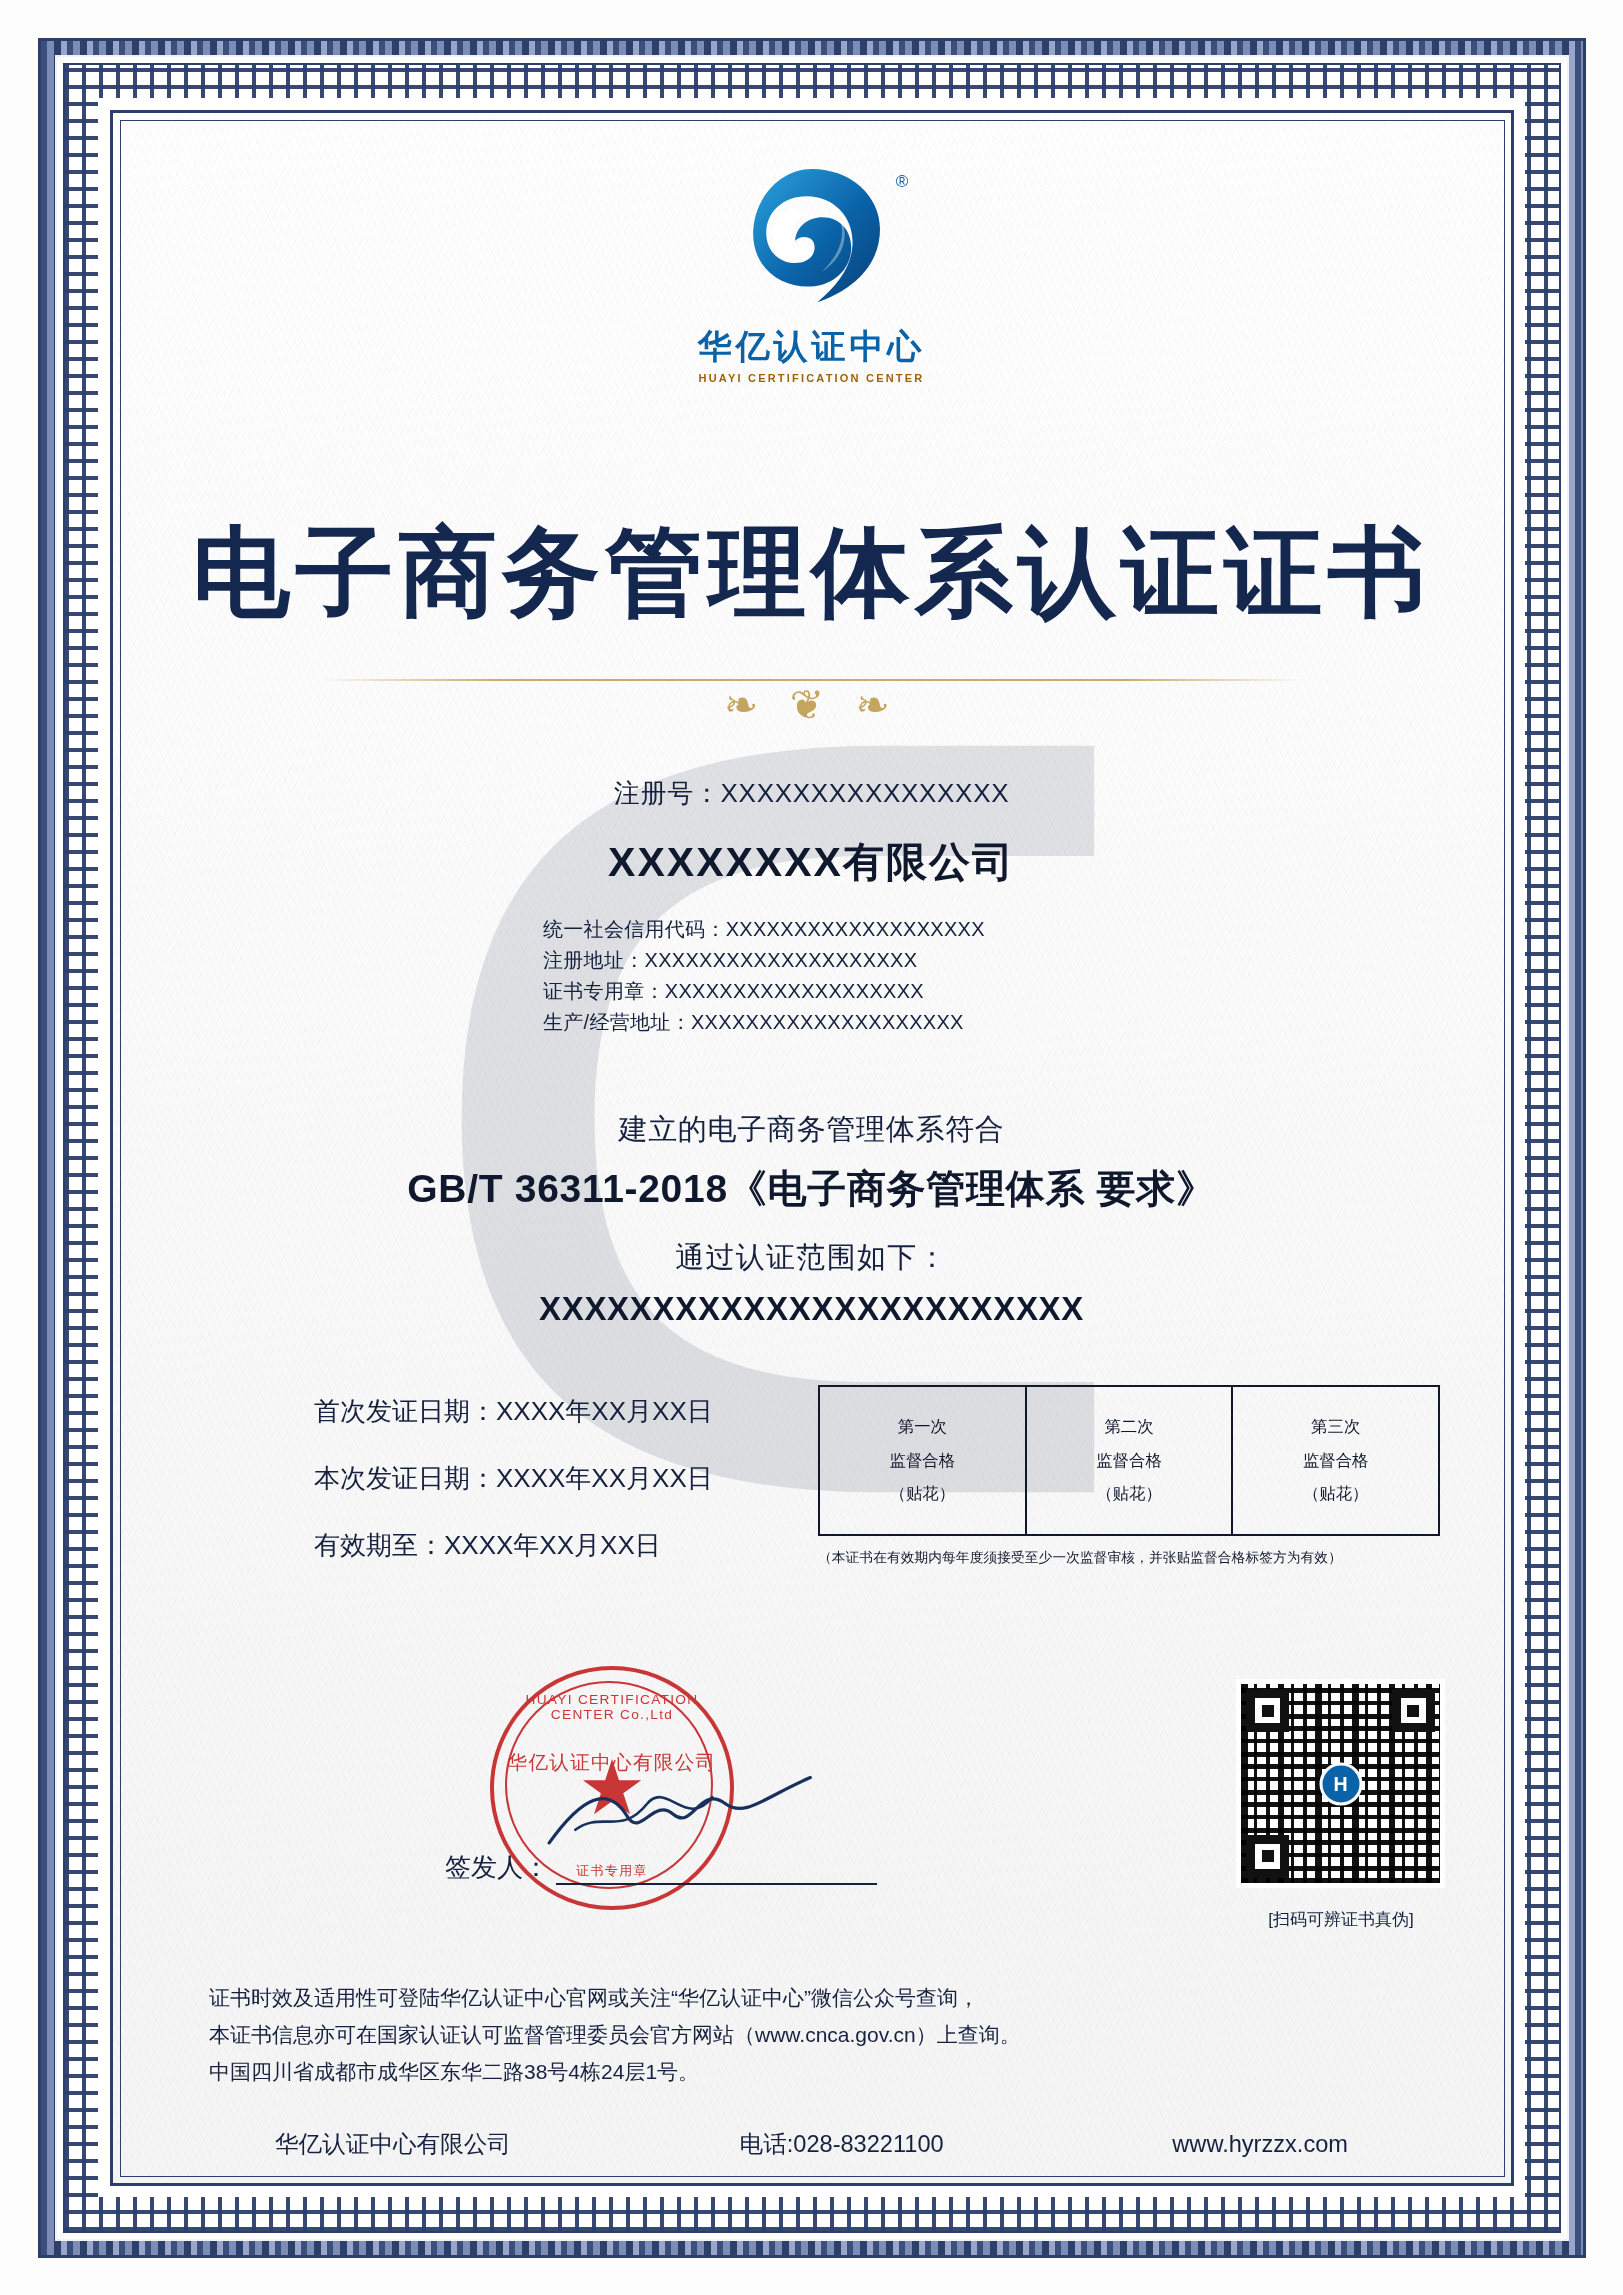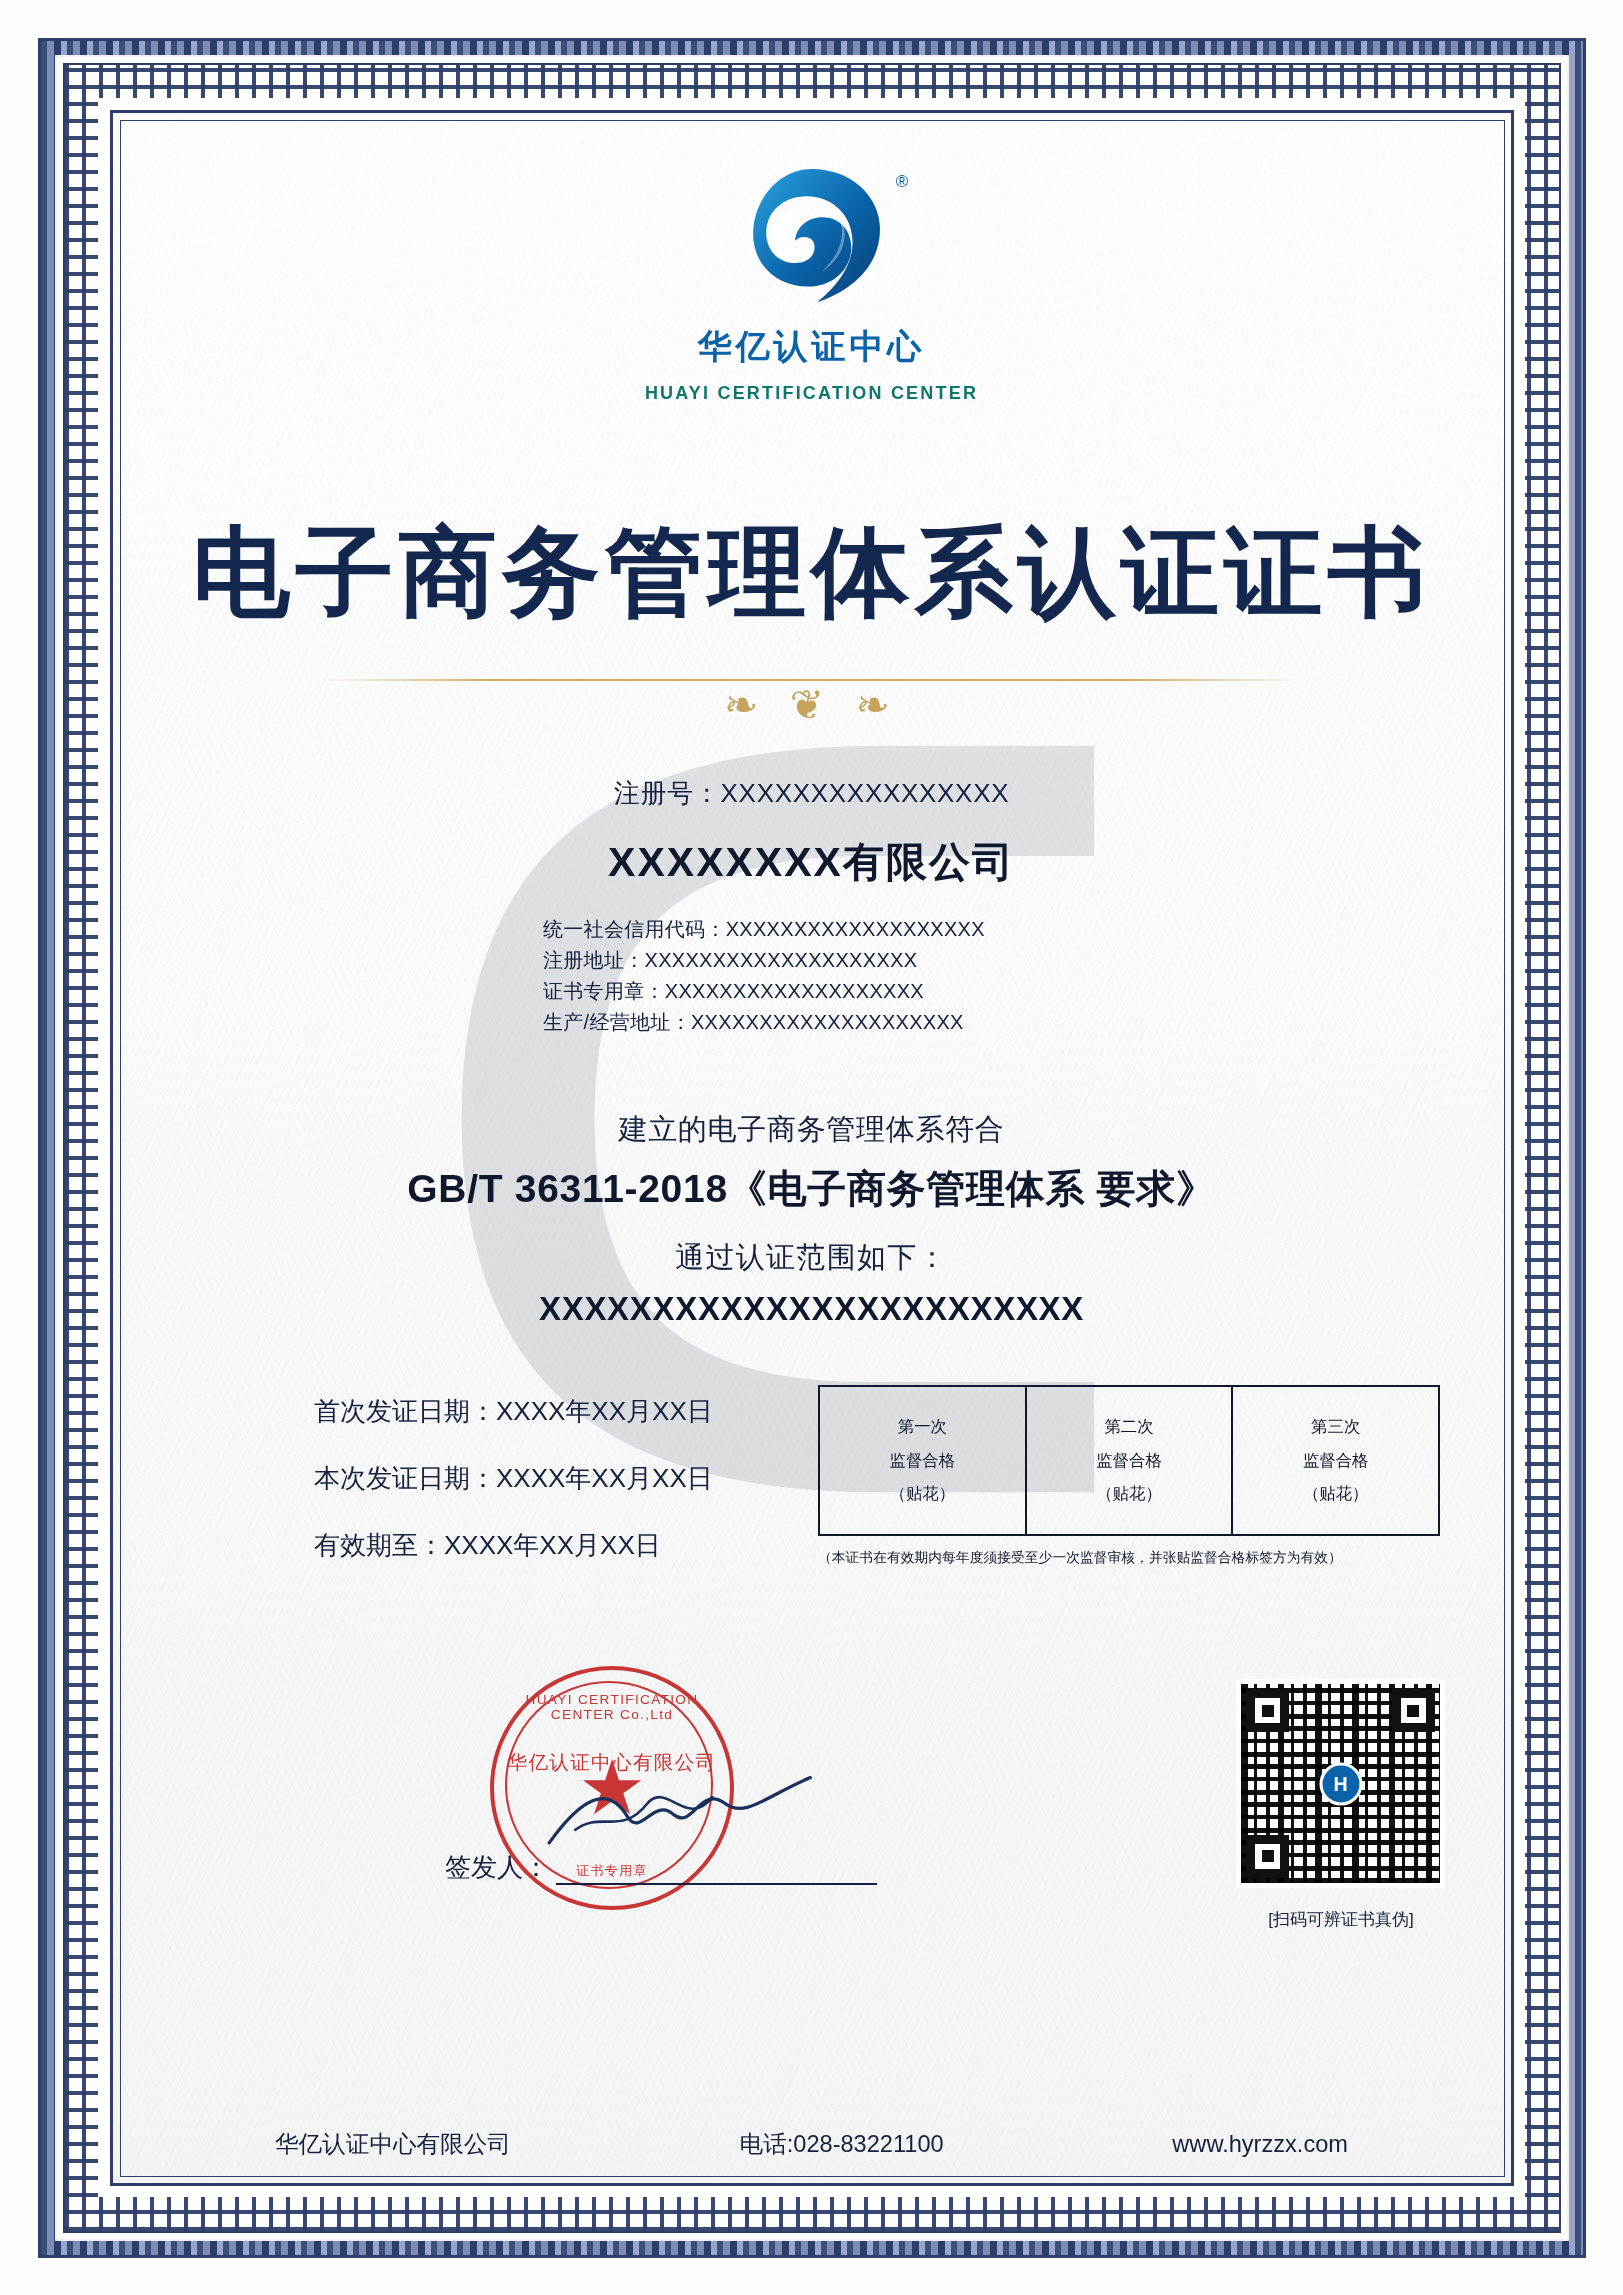--- a/index.html
+++ b/index.html
@@ -130,24 +130,24 @@
   }
   .logo-cn {
     margin-top: 3.9px;
     font-size: 34px;
     font-weight: 700;
     color: #0a63a8;
     letter-spacing: 3.9px;
     font-family: "Liberation Sans", sans-serif;
   }
   .logo-en {
-    margin-top: 13px;
-    font-size: 18px;
-    font-weight: 700;
-    color: #0f766e;
+    margin-top: 2px;
+    font-size: 11px;
+    font-weight: 700;
+    color: #a16207;
     letter-spacing: 2.2px;
   }
   .reg-mark {
     position: absolute;
     right: -11.8px; top: 10.5px;
     font-size: 17px;
     color: #0a63a8;
   }
 
   
@@ -583,20 +583,25 @@
     <div class="qr-box">
       <div class="qr-canvas">
         <span class="qr-eye tl"></span>
         <span class="qr-eye tr"></span>
         <span class="qr-eye bl"></span>
         <span class="qr-logo">H</span>
       </div>
     </div>
     <div class="qr-caption">[扫码可辨证书真伪]</div>
 
+    <div class="notes">
+      <div>证书时效及适用性可登陆华亿认证中心官网或关注“华亿认证中心”微信公众号查询，</div>
+      <div>本证书信息亦可在国家认证认可监督管理委员会官方网站（www.cnca.gov.cn）上查询。</div>
+      <div>中国四川省成都市成华区东华二路38号4栋24层1号。</div>
+    </div>
 
     <div class="footer">
       <span>华亿认证中心有限公司</span>
       <span>电话:028-83221100</span>
       <span>www.hyrzzx.com</span>
     </div>
 
   </div>
 </div>
 

